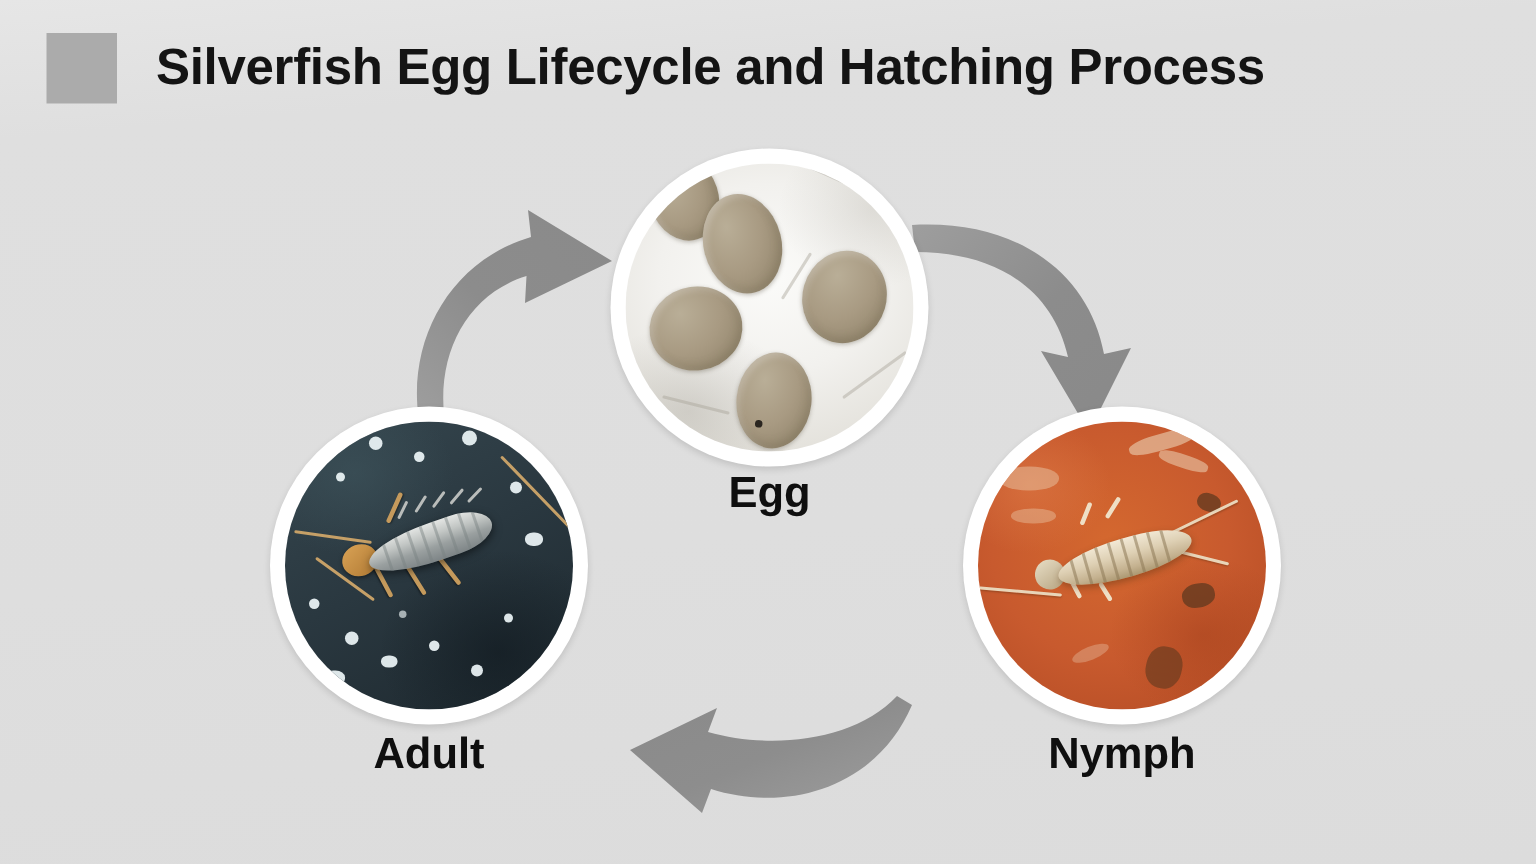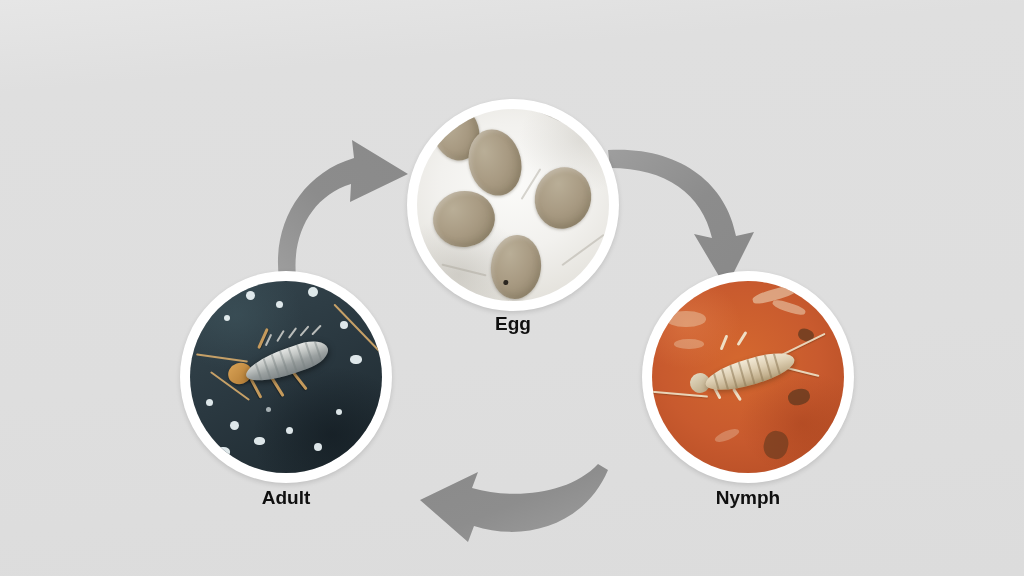--- a/index.html
+++ b/index.html
@@ -40,21 +40,21 @@
     background:#ffffff;
     box-shadow:0 2px 5px rgba(0,0,0,.13);
   }
   .disc-inner{
     position:absolute;left:10px;top:10px;width:192px;height:192px;
     border-radius:50%;
     overflow:hidden;
   }
   .node-label{
     position:absolute;left:0;width:212px;text-align:center;
-    font-size:19px;font-weight:bold;color:#0f0f0f;white-space:nowrap;
+    font-size:29px;font-weight:bold;color:#0f0f0f;white-space:nowrap;
   }
 
   
   #node-egg   {left:407px;top:99px;}
   #node-nymph {left:642px;top:271px;}
   #node-adult {left:180px;top:271px;}
   #node-egg   .node-label{top:214px;}
   #node-nymph .node-label{top:216px;}
   #node-adult .node-label{top:216px;}
 
@@ -149,20 +149,24 @@
   .arrow{position:absolute;}
   #arrow-adult-egg{left:262px;top:130px;width:170px;height:150px;}
   #arrow-egg-nymph{left:604px;top:138px;width:170px;height:150px;}
   #arrow-nymph-adult{left:412px;top:442px;width:200px;height:110px;}
 </style>
 </head>
 <body>
 
 <div id="slide">
 
+  <div id="header">
+    <div id="accent-square"></div>
+    <div id="title">Silverfish Egg Lifecycle and Hatching Process</div>
+  </div>
 
   <div class="arrow" id="arrow-adult-egg">
     <svg width="170" height="150" viewBox="0 0 170 150">
       <defs>
         <linearGradient id="gAE" x1="0" y1="1" x2="1" y2="0">
           <stop offset="0" stop-color="#9e9e9e"></stop>
           <stop offset="0.45" stop-color="#8c8c8c"></stop>
           <stop offset="1" stop-color="#8a8a8a"></stop>
         </linearGradient>
       </defs>

